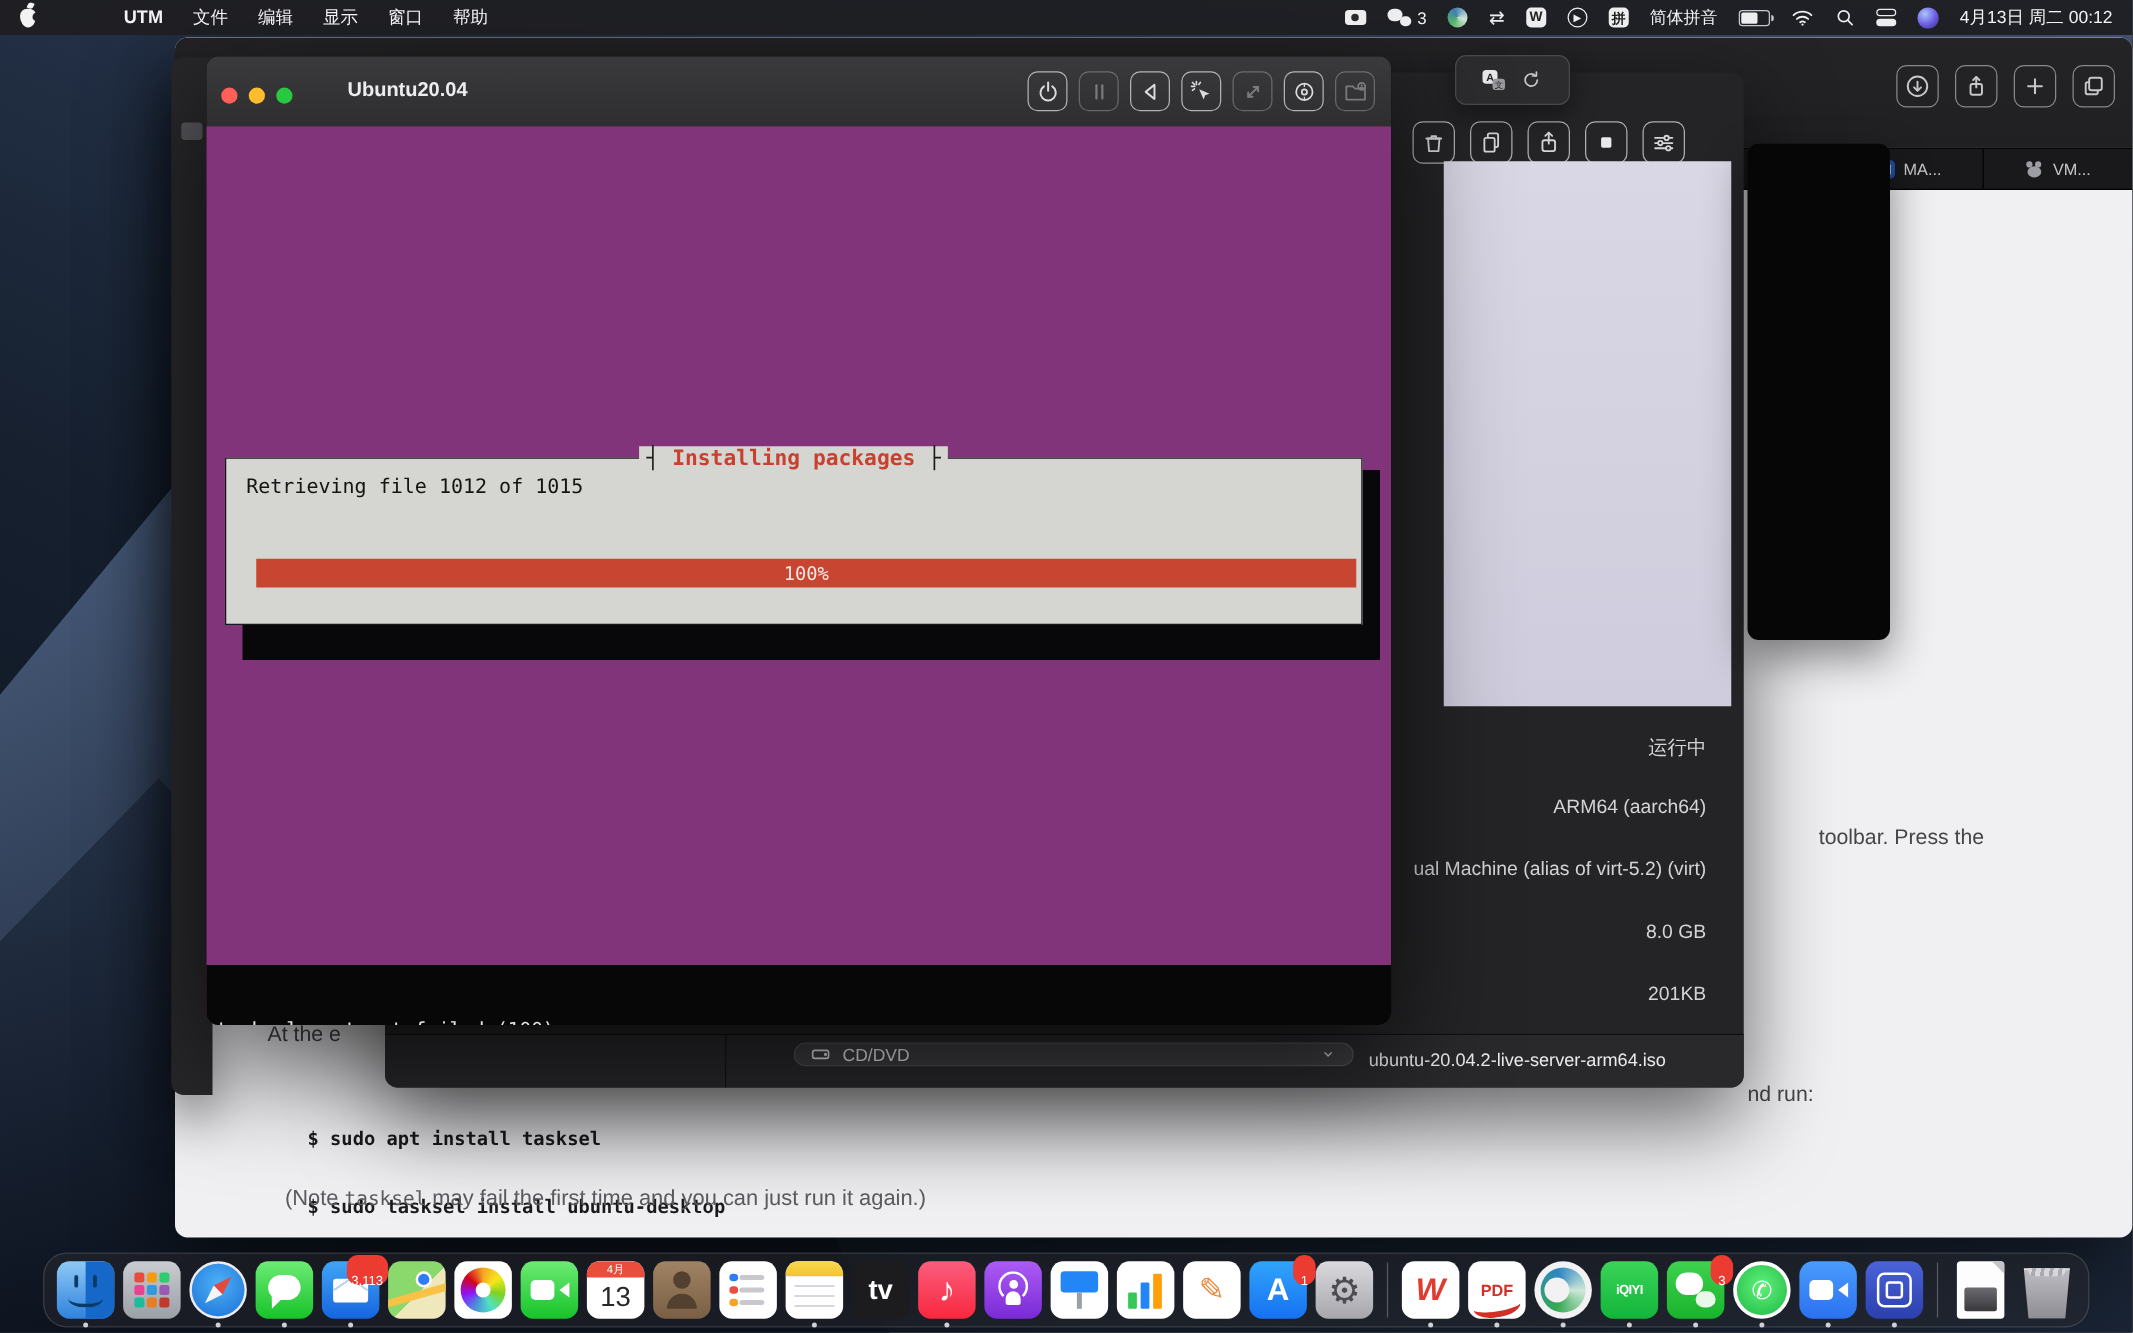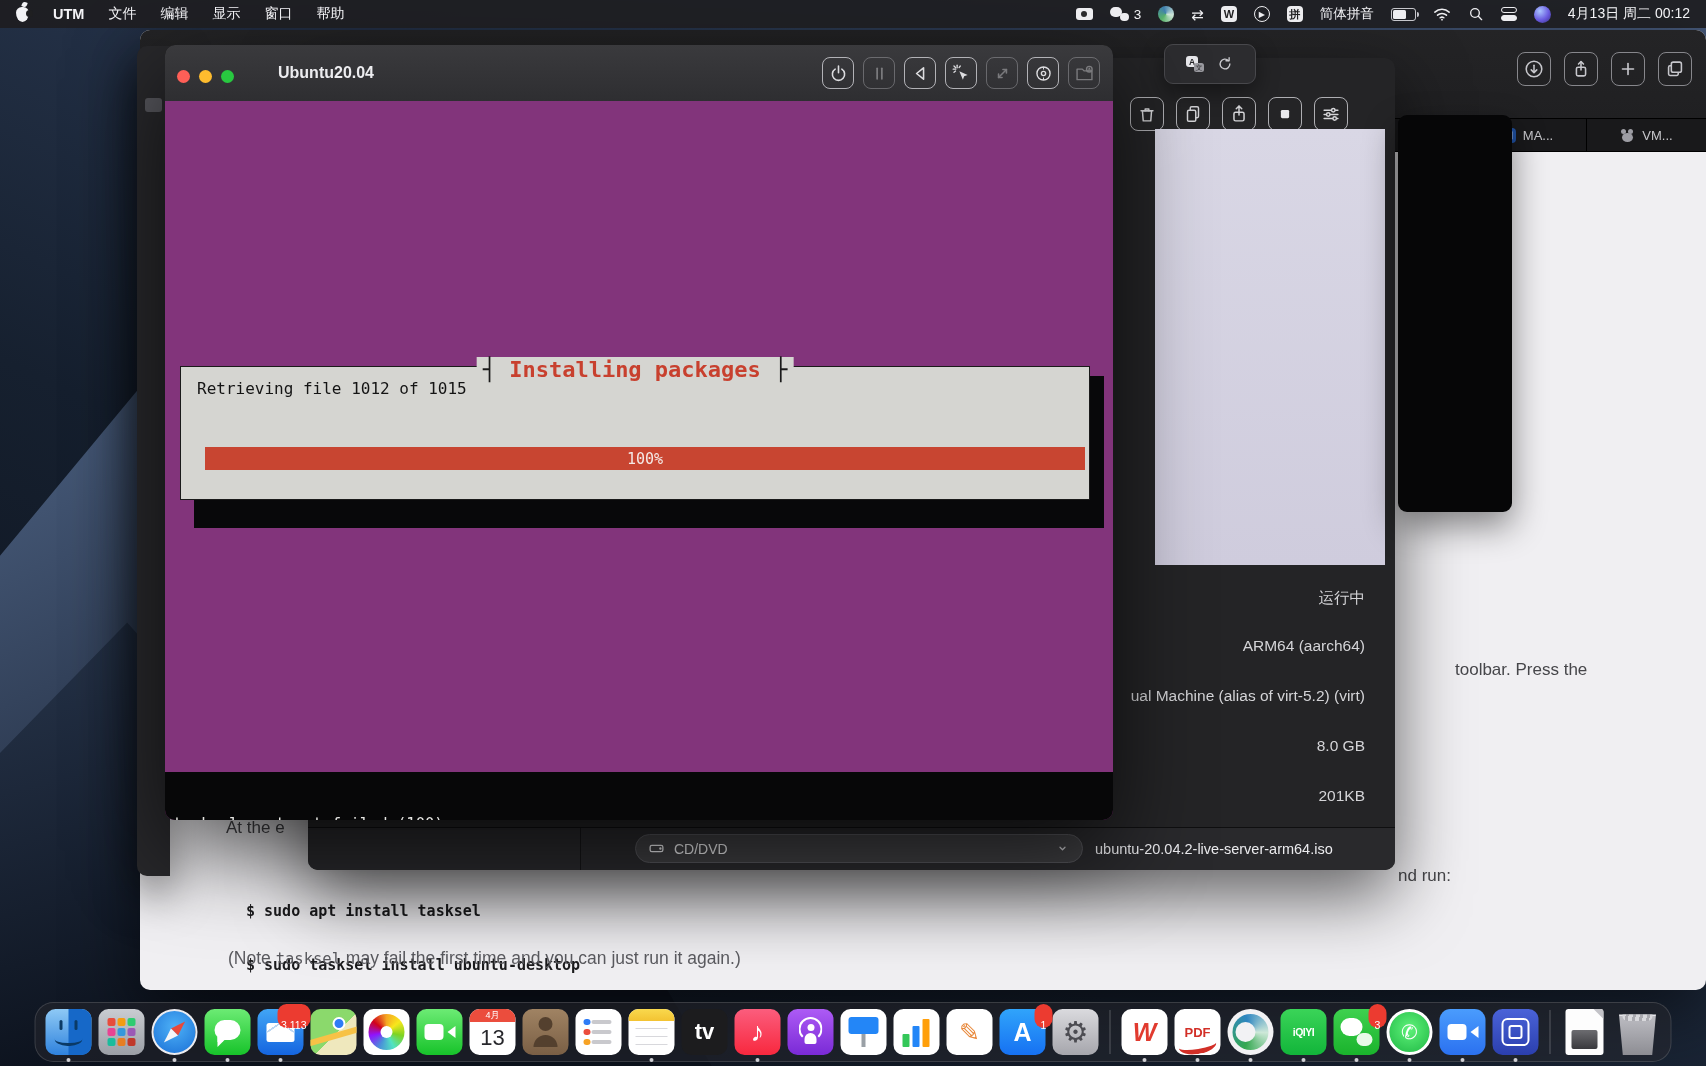--- a/index.html
+++ b/index.html
@@ -11,21 +11,21 @@
     background:linear-gradient(155deg,#4d6283,#1b2435 70%);
     clip-path:polygon(0 32%,30% 0,58% 42%,80% 28%,100% 100%,0 100%);}
   .wall .m2{position:absolute;left:-40px;top:560px;width:760px;height:520px;
     background:linear-gradient(165deg,#2b3a52,#0c121d 75%);
     clip-path:polygon(0 45%,22% 12%,48% 55%,72% 30%,100% 100%,0 100%);}
   
   .menubar{position:absolute;top:0;left:0;right:0;height:28px;z-index:60;
     background:rgba(30,30,33,.94);display:flex;align-items:center;padding:0 16px;
     color:#f3f3f6;font-size:14px;}
   .menubar .left{display:flex;align-items:center;gap:24px;}
-  .appname{font-weight:bold;font-size:14.5px;}
+  .appname{font-weight:bold;font-size:14.5px;margin-left:46px;}
   .apple{position:relative;width:13px;height:15px;background:#f3f3f6;
     border-radius:44% 44% 50% 50% / 38% 38% 62% 62%;}
   .apple::before{content:'';position:absolute;top:-5px;left:6px;width:5px;height:5px;
     background:#f3f3f6;border-radius:60% 0 60% 0;transform:rotate(20deg);}
   .apple::after{content:'';position:absolute;top:3px;right:-4px;width:7px;height:7px;
     border-radius:50%;background:#1f1f21;}
   .menubar .right{margin-left:auto;display:flex;align-items:center;gap:17px;}
   .mb-cam{width:17px;height:12px;background:#ededf0;border-radius:3px;position:relative;}
   .mb-cam::after{content:'';position:absolute;left:5px;top:3px;width:6px;height:6px;border-radius:50%;background:#2a2a2c;}
   .mb-wx{position:relative;width:19px;height:14px;}
@@ -83,21 +83,21 @@
   
   .utm-win{position:absolute;left:308px;top:58px;width:1087px;height:812px;background:#242426;
     border-radius:10px;box-shadow:0 26px 70px rgba(0,0,0,.6);}
   .utm-btns{position:absolute;top:39px;left:822px;display:flex;gap:12px;}
   .utm-preview{position:absolute;left:847px;top:71px;width:230px;height:436px;
     background:linear-gradient(180deg,#d9d7e5,#cfccdd);}
   .utm-detail{position:absolute;right:30px;text-align:right;color:#d4d4d7;font-size:15.5px;white-space:nowrap;}
   .utm-bottom{position:absolute;left:0;right:0;bottom:0;height:42px;background:#29292c;
     border-top:1px solid #0f0f10;border-radius:0 0 10px 10px;}
   .utm-bottom .vsep{position:absolute;left:272px;top:0;bottom:0;width:1px;background:#151517;}
-  .drive-pill{position:absolute;left:327px;top:6px;width:448px;height:29px;border-radius:15px;
+  .drive-pill{position:absolute;left:327px;top:6px;width:448px;height:19px;border-radius:15px;
     background:#3e3e41;border:1px solid #55555a;box-sizing:border-box;display:flex;align-items:center;
     padding:0 12px;gap:9px;color:#ececee;font-size:14px;}
   .drive-pill .chev{margin-left:auto;}
   .iso-label{position:absolute;left:787px;top:0;height:42px;line-height:42px;color:#ebebee;font-size:14.5px;white-space:nowrap;}
   .black-preview{position:absolute;left:1398px;top:115px;width:114px;height:397px;background:#060607;
     border-radius:9px;box-shadow:0 14px 34px rgba(0,0,0,.45);}
   
   .popup{position:absolute;left:1164px;top:44px;width:92px;height:40px;background:#2c2c2f;
     border:1px solid #48484c;border-radius:9px;box-sizing:border-box;display:flex;align-items:center;
     justify-content:center;gap:12px;box-shadow:0 8px 22px rgba(0,0,0,.4);}
@@ -113,21 +113,21 @@
     border-bottom:1px solid #141415;text-align:right;}
   .lights{position:absolute;left:12px;top:25px;display:flex;gap:9px;}
   .light{width:13px;height:13px;border-radius:50%;}
   .light.red{background:#ff5f57;} .light.yellow{background:#febc2e;} .light.green{background:#28c840;}
   .vm-title{position:absolute;left:113px;top:0;line-height:56px;font-size:16px;font-weight:bold;color:#ededf0;}
   .vm-btns{position:absolute;right:13px;top:12px;display:flex;gap:9px;}
   .vm-screen{position:absolute;top:56px;left:0;right:0;bottom:0;background:#82347b;}
   .dbox{position:absolute;left:15px;top:265px;width:910px;height:134px;background:#d5d5d1;
     border:1px solid #1a1a1a;box-sizing:border-box;}
   .dbox-title{position:absolute;top:-10px;left:50%;transform:translateX(-50%);
-    background:#d5d5d1;padding:0 6px;font-family:"DejaVu Sans Mono",monospace;font-size:22px;
+    background:#d5d5d1;padding:0 6px;font-family:"DejaVu Sans Mono",monospace;font-size:17px;
     font-weight:bold;color:#c8402e;white-space:nowrap;}
   .dbox-title .tick{color:#1a1a1a;font-weight:normal;}
   .dbox-status{position:absolute;left:16px;top:12px;font-family:"DejaVu Sans Mono",monospace;
     font-size:16px;color:#141414;}
   .dprog{position:absolute;left:24px;top:80px;width:880px;height:23px;background:#c84531;
     display:flex;align-items:center;justify-content:center;font-family:"DejaVu Sans Mono",monospace;
     font-size:15px;color:#f4e9e6;}
   .dshadow-r{position:absolute;left:925px;top:275px;width:14px;height:124px;background:#08080a;}
   .dshadow-b{position:absolute;left:29px;top:399px;width:910px;height:28px;background:#08080a;}
   .vm-term{position:absolute;left:0;right:0;bottom:0;height:48px;background:#070708;
@@ -295,21 +295,21 @@
         <span class="tabico t2">知</span>
         <span>MA...</span>
       </div>
       <div class="saf-tab" style="left:1446px;width:120px">
         <span class="tabico t3"></span>
         <span>VM...</span>
       </div>
     </div>
 
     <div class="doc-frag" style="left:1315px;top:630px">toolbar. Press the</div>
-    <div class="doc-frag" style="left:86px;top:788px">At the e</div>
+    <div class="doc-frag" style="left:74px;top:788px">At the e</div>
     <div class="doc-frag" style="left:1258px;top:836px">nd run:</div>
     <div class="doc-code" style="left:106px;top:836px">
       <div>$ sudo apt install tasksel</div>
       <div>$ sudo tasksel install ubuntu-desktop</div>
       
     </div>
     <div class="doc-note" style="left:88px;top:918px">
       <span>(Note </span><span class="mono">tasksel</span><span> may fail the first time and you can just run it again.)</span>
     </div>
   </div>

